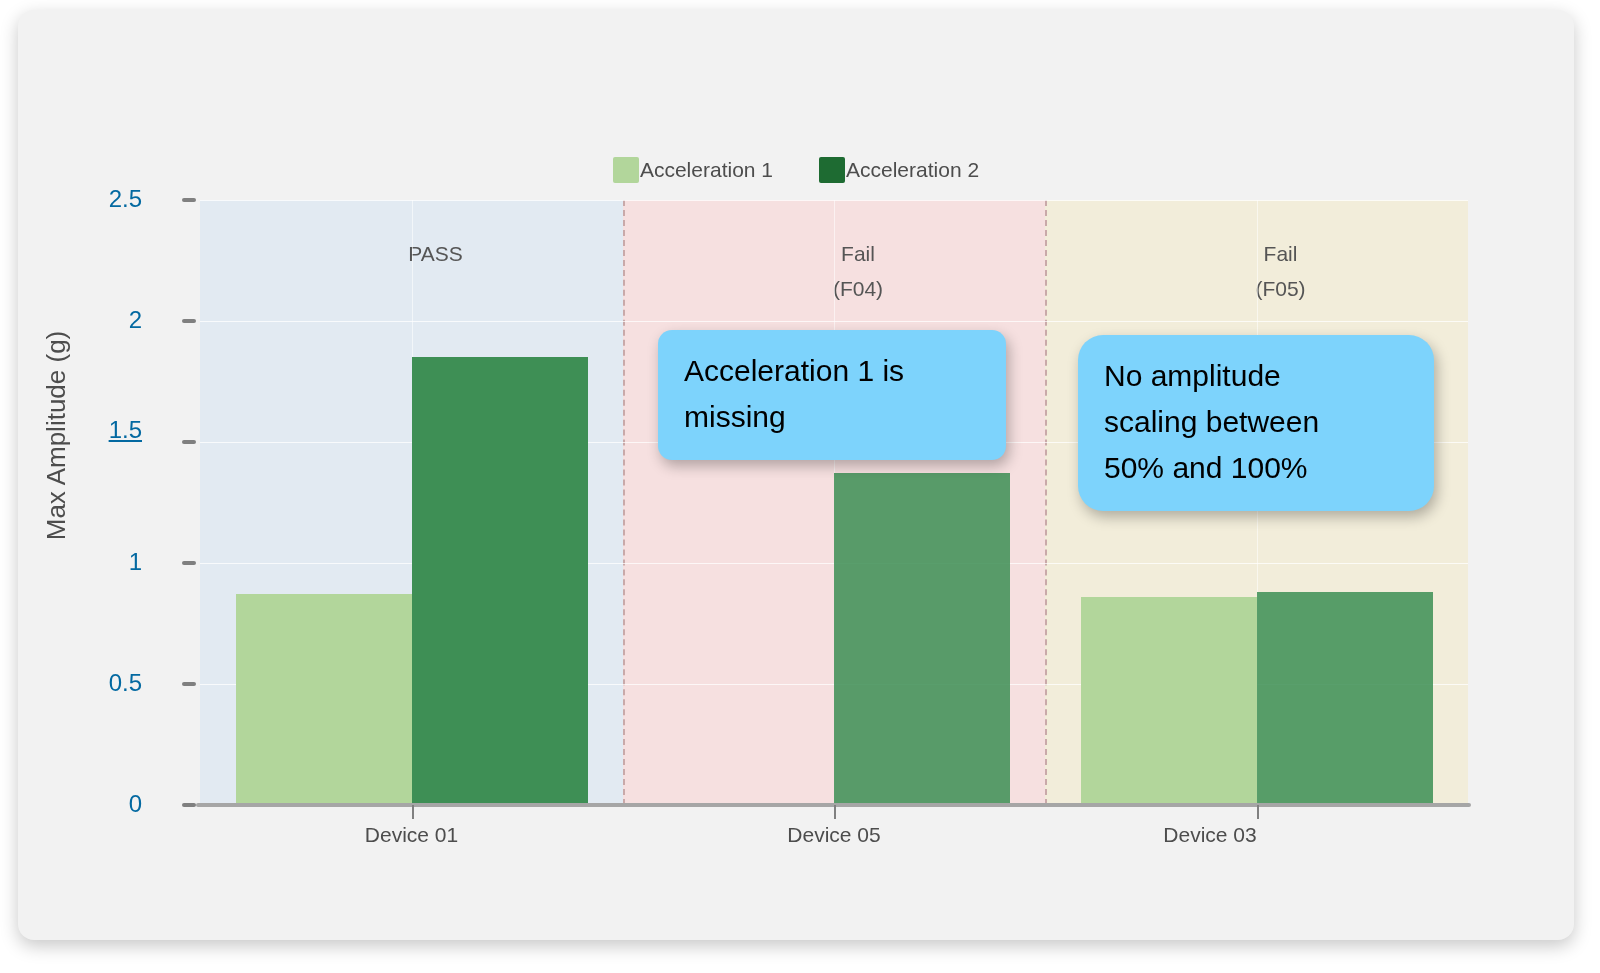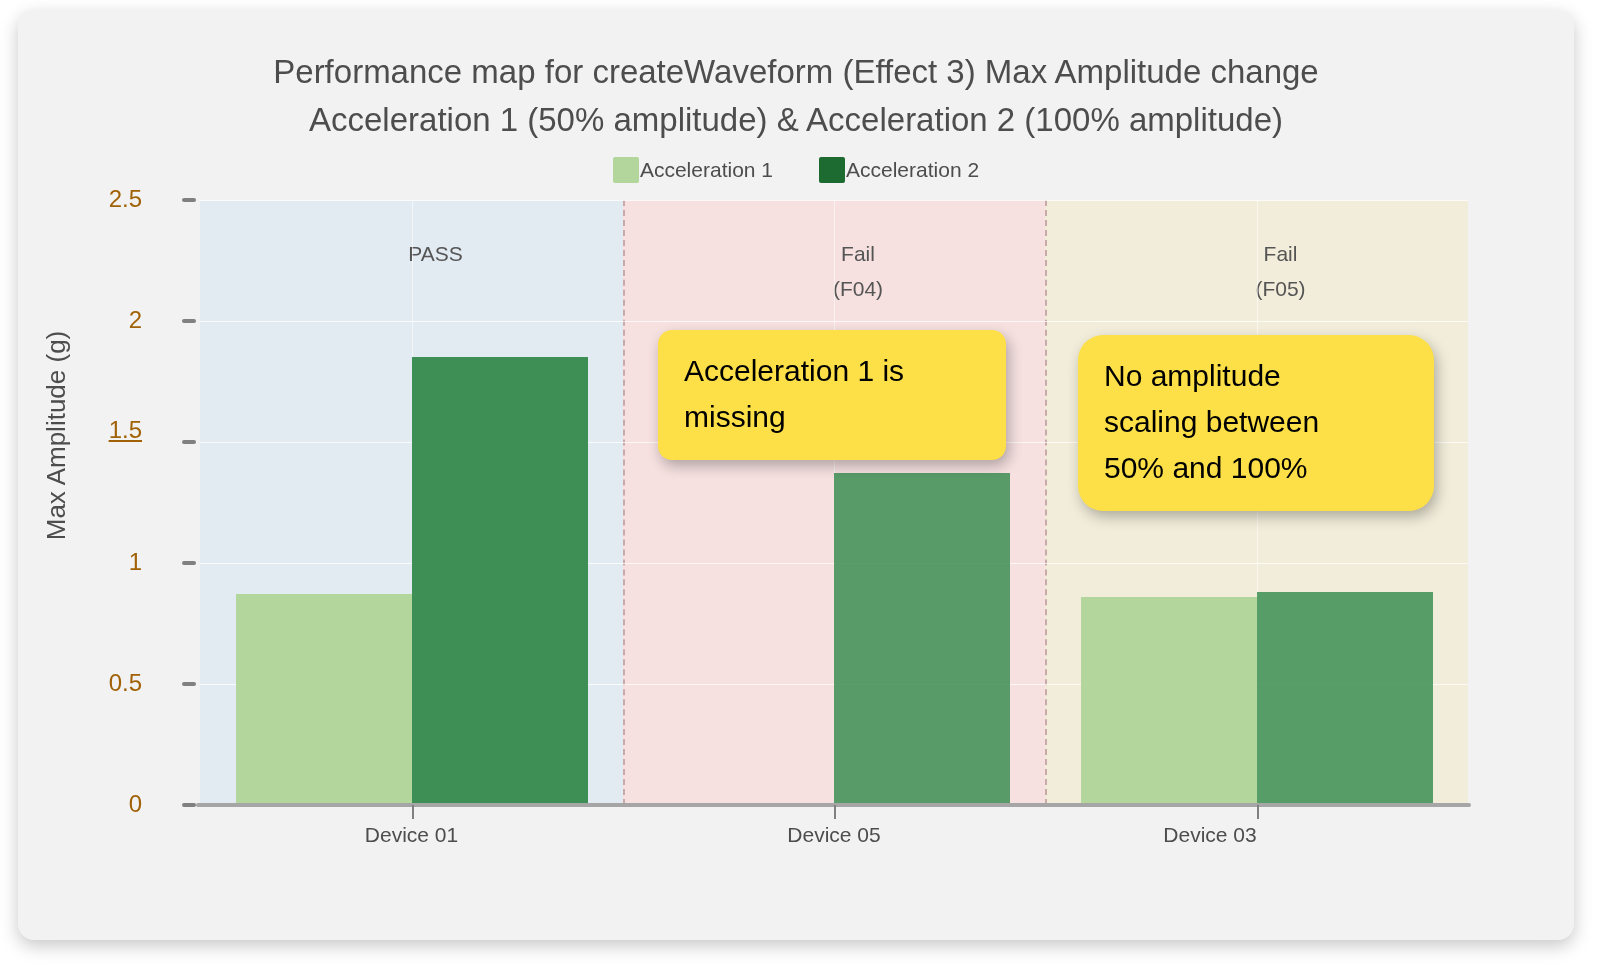--- a/index.html
+++ b/index.html
@@ -120,21 +120,21 @@
     top: 793px;
     width: 1275px;
     height: 4px;
     background: #a6a6a6;
     border-radius: 2px;
   }
   .ytick-label {
     position: absolute;
     right: 1432px;
     text-align: right;
-    color: #a16207;
+    color: #0369a1;
     font-size: 24px;
     transform: translateY(-15px);
     white-space: nowrap;
   }
   .ytick-mark {
     position: absolute;
     left: 164px;
     width: 14px;
     height: 4px;
     background: #808080;
@@ -171,39 +171,37 @@
     position: absolute;
     left: 0;
     top: 875px;
     width: 100%;
     text-align: center;
     color: #4d4d4d;
     font-size: 26px;
   }
   .callout {
     position: absolute;
-    background: #fde047;
+    background: #7dd3fc;
     border-radius: 14px;
     box-shadow: 3px 6px 14px rgba(0,0,0,0.28);
     color: #000000;
     font-size: 30px;
     line-height: 46px;
     padding: 18px 26px 20px 26px;
     white-space: pre-line;
     box-sizing: border-box;
   }
 </style>
 </head>
 <body>
 
 <div id="screen">
   <div class="card">
 
-    <div class="chart-title">Performance map for createWaveform (Effect 3) Max Amplitude change
-Acceleration 1 (50% amplitude) &amp; Acceleration 2 (100% amplitude)</div>
 
     <div class="legend">
       <div class="legend-item">
         <span class="legend-swatch" id="sw0" style="background: rgb(178, 214, 155);"></span>
         <span class="legend-label">Acceleration 1</span>
       </div>
       <div class="legend-item">
         <span class="legend-swatch" id="sw1" style="background: rgb(30, 107, 50);"></span>
         <span class="legend-label">Acceleration 2</span>
       </div>

